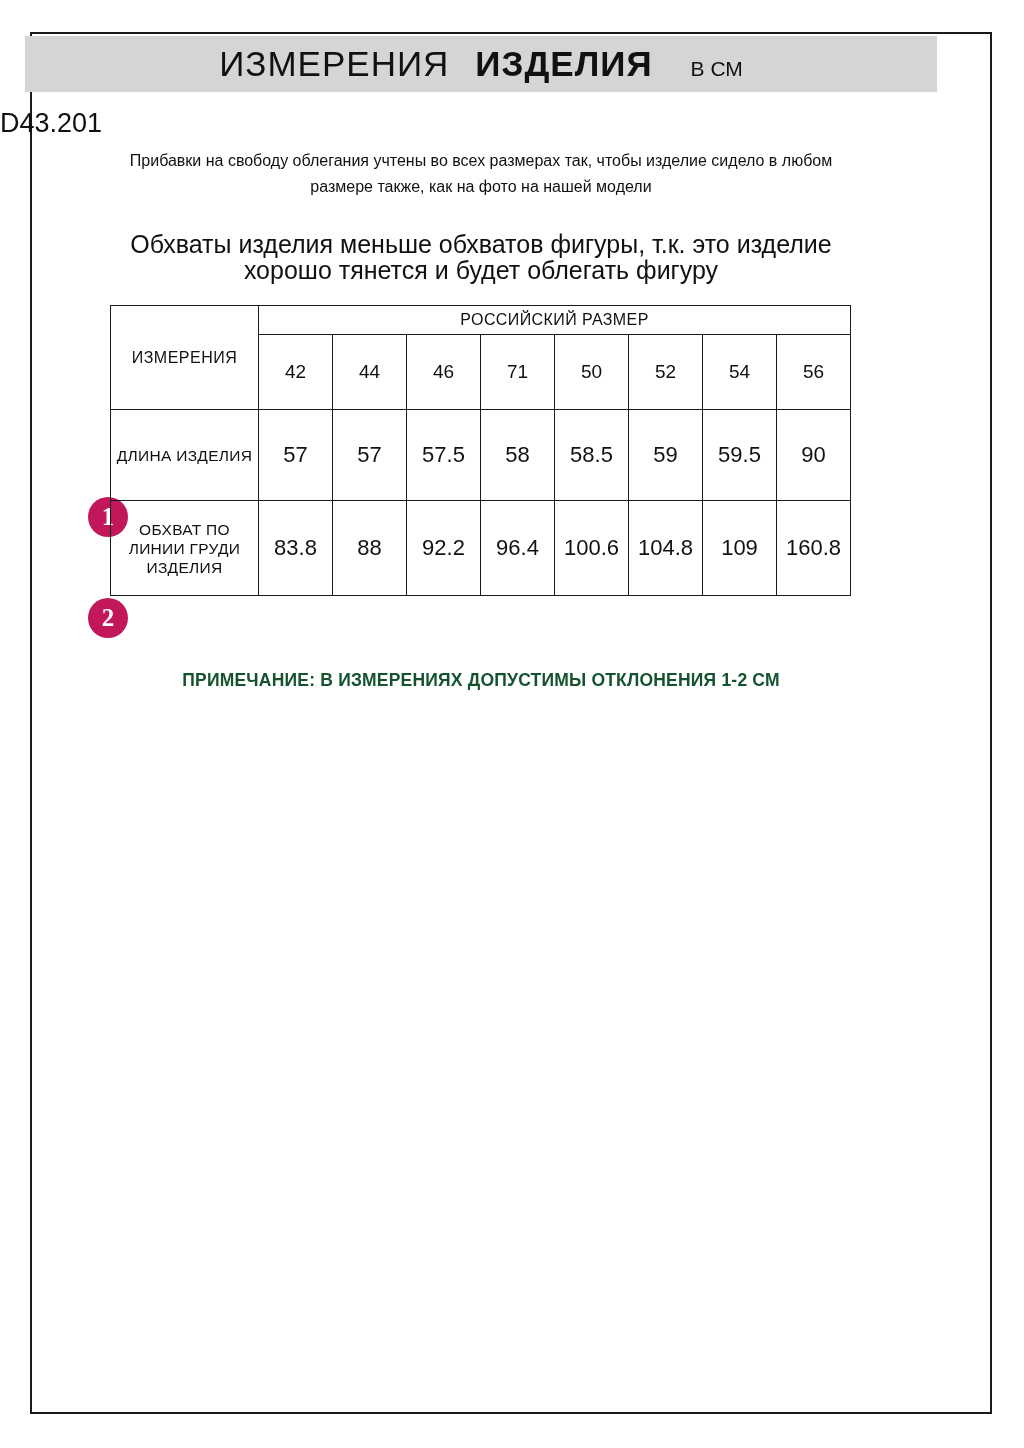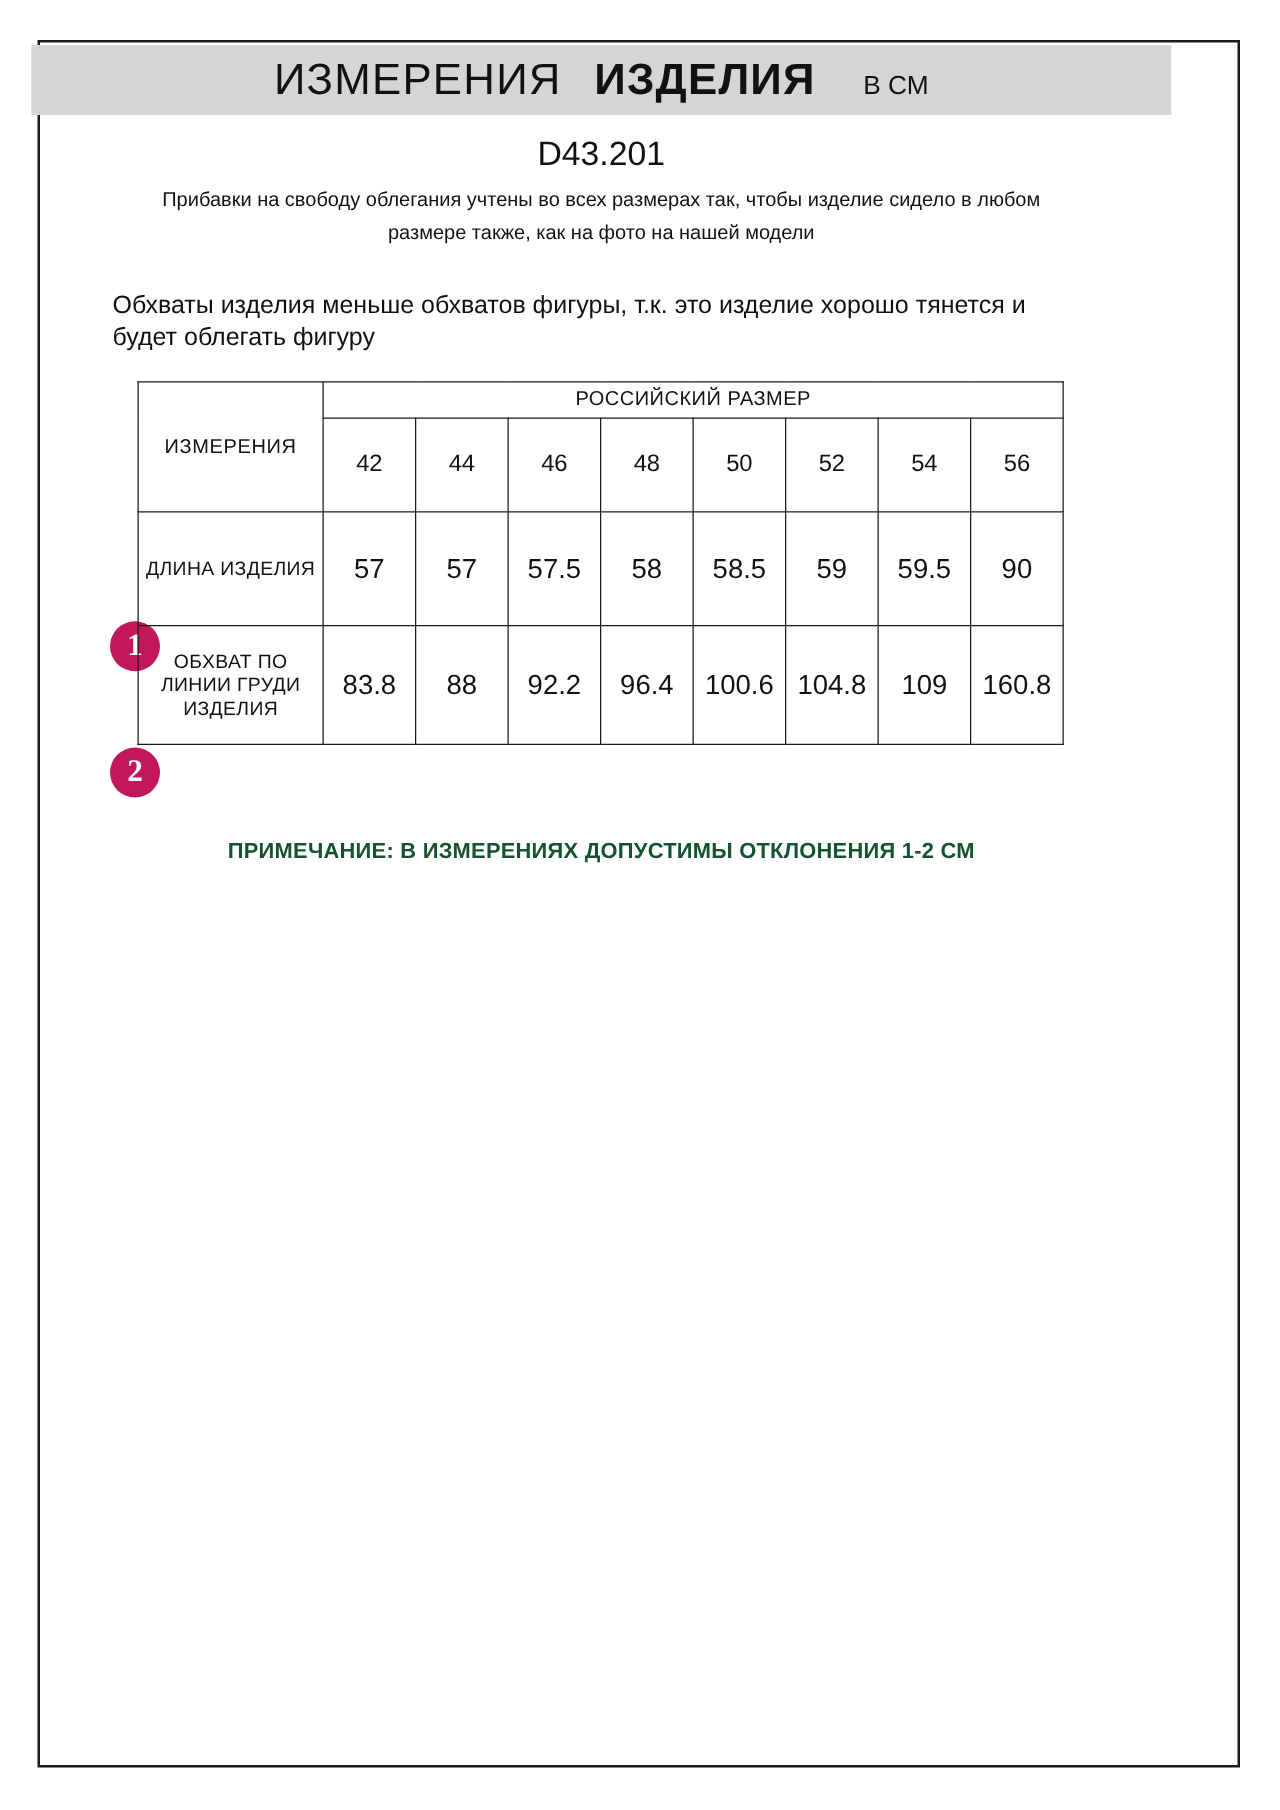--- a/index.html
+++ b/index.html
@@ -66,40 +66,40 @@
     font-weight: 400;
     color: #111;
     margin-left: 12px;
   }
   
   .article {
     position: absolute;
     top: 108px;
     left: 0;
     width: 962px;
-    text-align: center;
     font-size: 27px;
     color: #111;
   }
   .note1 {
     position: absolute;
     top: 148px;
     left: 105px;
     width: 752px;
     text-align: center;
     font-size: 16px;
     line-height: 26px;
     color: #111;
   }
   .note2 {
     position: absolute;
     top: 231px;
     left: 90px;
     width: 782px;
-    font-size: 20px;
+    text-align: center;
+    font-size: 25px;
     line-height: 26px;
     color: #111;
   }
   
   .table-wrap {
     position: absolute;
     top: 305px;
     left: 110px;
     width: 740px;
   }
@@ -209,21 +209,21 @@
       </colgroup>
       <tbody>
         <tr>
           <td rowspan="2" class="corner-cell">ИЗМЕРЕНИЯ</td>
           <td colspan="8" class="size-group-head">РОССИЙСКИЙ РАЗМЕР</td>
         </tr>
         <tr>
           <td class="size-num">42</td>
           <td class="size-num">44</td>
           <td class="size-num">46</td>
-          <td class="size-num">48</td>
+          <td class="size-num">71</td>
           <td class="size-num">50</td>
           <td class="size-num">52</td>
           <td class="size-num">54</td>
           <td class="size-num">56</td>
         </tr>
         <tr>
           <td class="row-label">ДЛИНА ИЗДЕЛИЯ</td>
           <td class="row-value">57</td>
           <td class="row-value">57</td>
           <td class="row-value">57.5</td>

